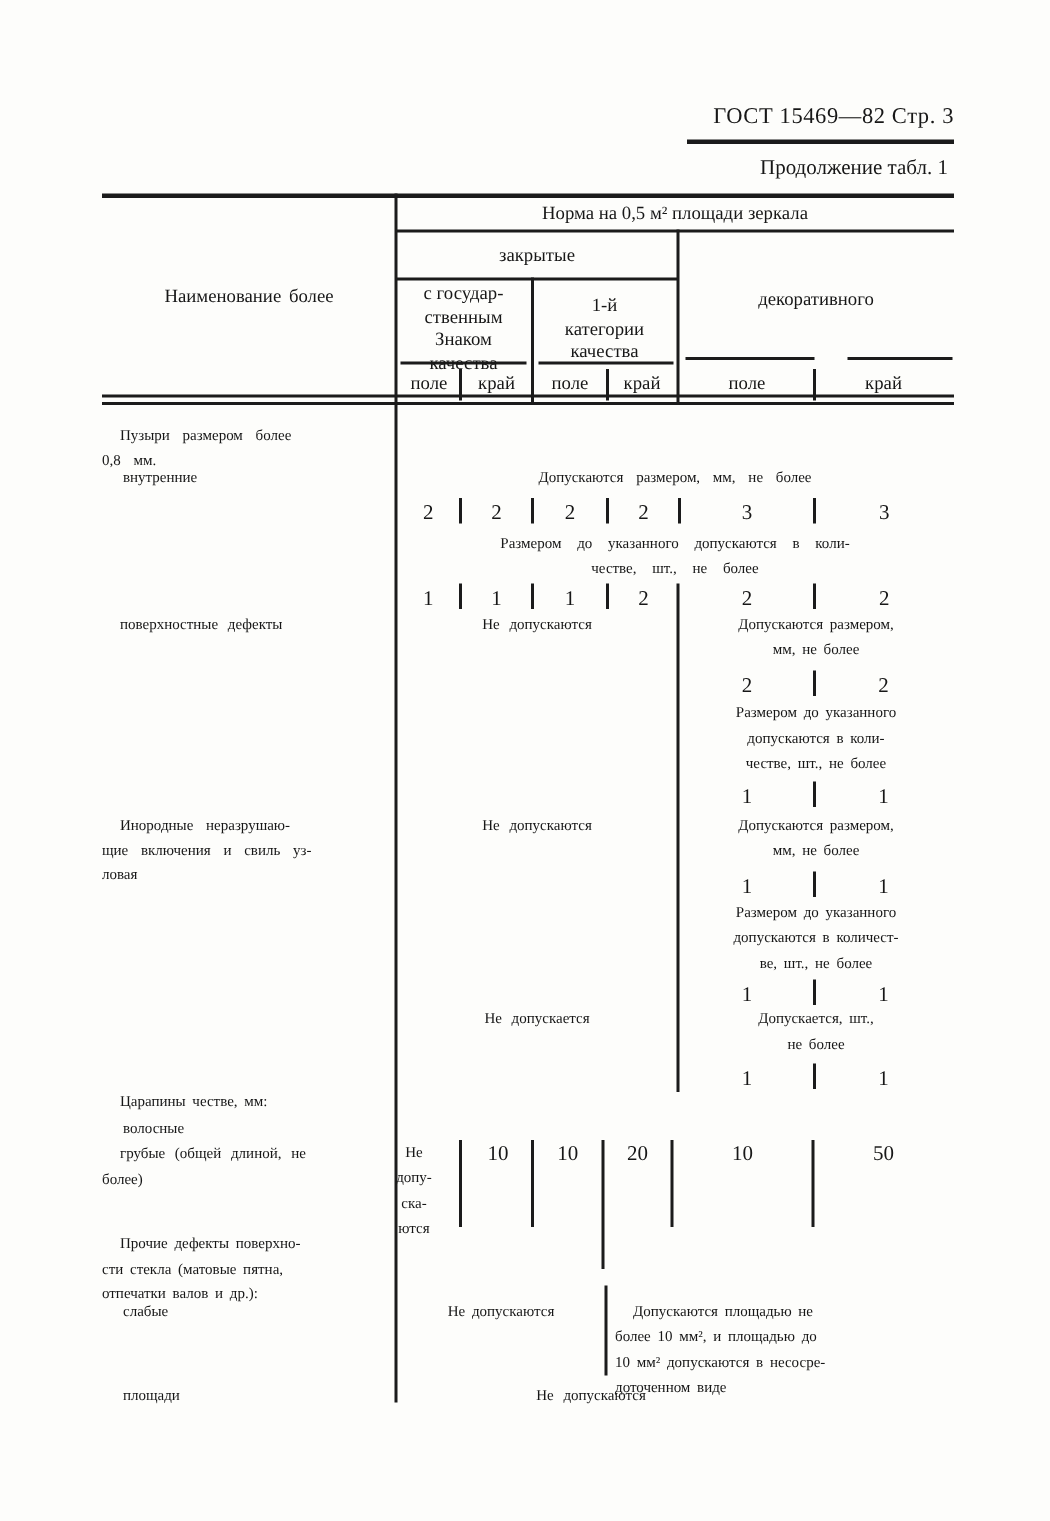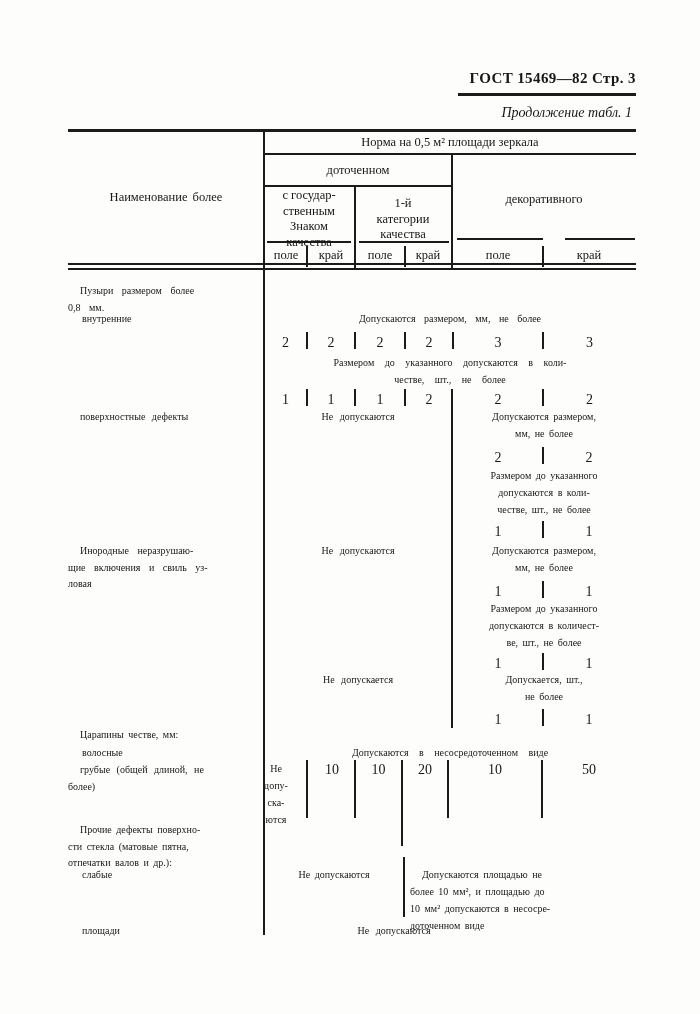--- a/index.html
+++ b/index.html
@@ -8,22 +8,22 @@
         font-family:"Liberation Serif",serif;color:#171717}
   .t{position:absolute;font-size:10px;line-height:16.5px}
   .c{text-align:center}
   .r{text-align:right}
   .pre{white-space:pre-line}
   .ind{text-indent:12px}
   .hdr{font-size:12.5px;line-height:15.5px}
   .val{position:absolute;font-size:14px;line-height:17px;text-align:center}
   .lh17{line-height:17px}
   .ws2{word-spacing:2px}.ws4{word-spacing:4px}.ws6{word-spacing:6px}.ws8{word-spacing:8px}
-  .bold{font-weight:bold;letter-spacing:.4px}
-  .it{font-style:italic}
+  .bold{font-weight:normal;letter-spacing:.4px}
+  .it{}
   .hl{position:absolute;background:#1b1b1b;height:2px}
   .vl{position:absolute;background:#1b1b1b;width:2px}
 </style>
 </head>
 <body>
 
 <div class="page">
 
   <div class="t r bold" style="left:400px;top:70px;width:236px;font-size:15px">ГОСТ 15469—82 Стр. 3</div>
   <div class="hl" style="left:458px;top:93px;width:178px;height:3px"></div>
@@ -42,21 +42,21 @@
   <div class="vl" style="left:263px;top:129px;height:806px"></div>
   <div class="vl" style="left:451px;top:153px;height:117px"></div>
   <div class="vl" style="left:354px;top:185px;height:85px"></div>
   <div class="vl" style="left:306px;top:246px;height:21px"></div>
   <div class="vl" style="left:404px;top:246px;height:21px"></div>
   <div class="vl" style="left:542px;top:246px;height:21px"></div>
   <div class="vl" style="left:451px;top:389px;height:339px"></div>
 
   <div class="t c hdr ws2" style="left:68px;top:190px;width:196px">Наименование более</div>
   <div class="t c hdr" style="left:264px;top:135px;width:372px">Норма на 0,5 м² площади зеркала</div>
-  <div class="t c hdr" style="left:264px;top:163px;width:188px">доточенном</div>
+  <div class="t c hdr" style="left:264px;top:163px;width:188px">закрытые</div>
   <div class="t c hdr pre" style="left:266px;top:188px;width:86px">с государ-
 ственным
 Знаком
 качества</div>
   <div class="t c hdr pre" style="left:356px;top:196px;width:94px">1-й
 категории
 качества</div>
   <div class="t c hdr ws2" style="left:452px;top:192px;width:184px">декоративного</div>
   <div class="t c hdr" style="left:266px;top:248px;width:40px">поле</div>
   <div class="t c hdr" style="left:309px;top:248px;width:44px">край</div>
@@ -125,21 +125,20 @@
 
   <div class="t c ws4" style="left:264px;top:672px;width:188px">Не допускается</div>
   <div class="t c pre ws2 lh17" style="left:452px;top:671px;width:184px">Допускается, шт.,
 не более</div>
   <div class="val" style="left:453px;top:711px;width:90px">1</div>
   <div class="val" style="left:543px;top:711px;width:92px">1</div>
   <div class="vl" style="left:542px;top:709px;height:17px"></div>
 
   <div class="t ind ws2" style="left:68px;top:727px;width:196px">Царапины честве, мм:</div>
   <div class="t" style="left:82px;top:745px;width:150px">волосные</div>
-  <div class="t c ws8" style="left:264px;top:745px;width:372px">Допускаются в несосредоточенном виде</div>
 
   <div class="t pre ind ws4" style="left:68px;top:762px;width:196px">грубые (общей длиной, не
 более)</div>
   <div class="t c pre lh17" style="left:264px;top:760px;width:24px">Не
 допу-
 ска-
 ются</div>
   <div class="val" style="left:309px;top:761px;width:46px">10</div>
   <div class="val" style="left:356px;top:761px;width:45px">10</div>
   <div class="val" style="left:403px;top:761px;width:44px">20</div>

